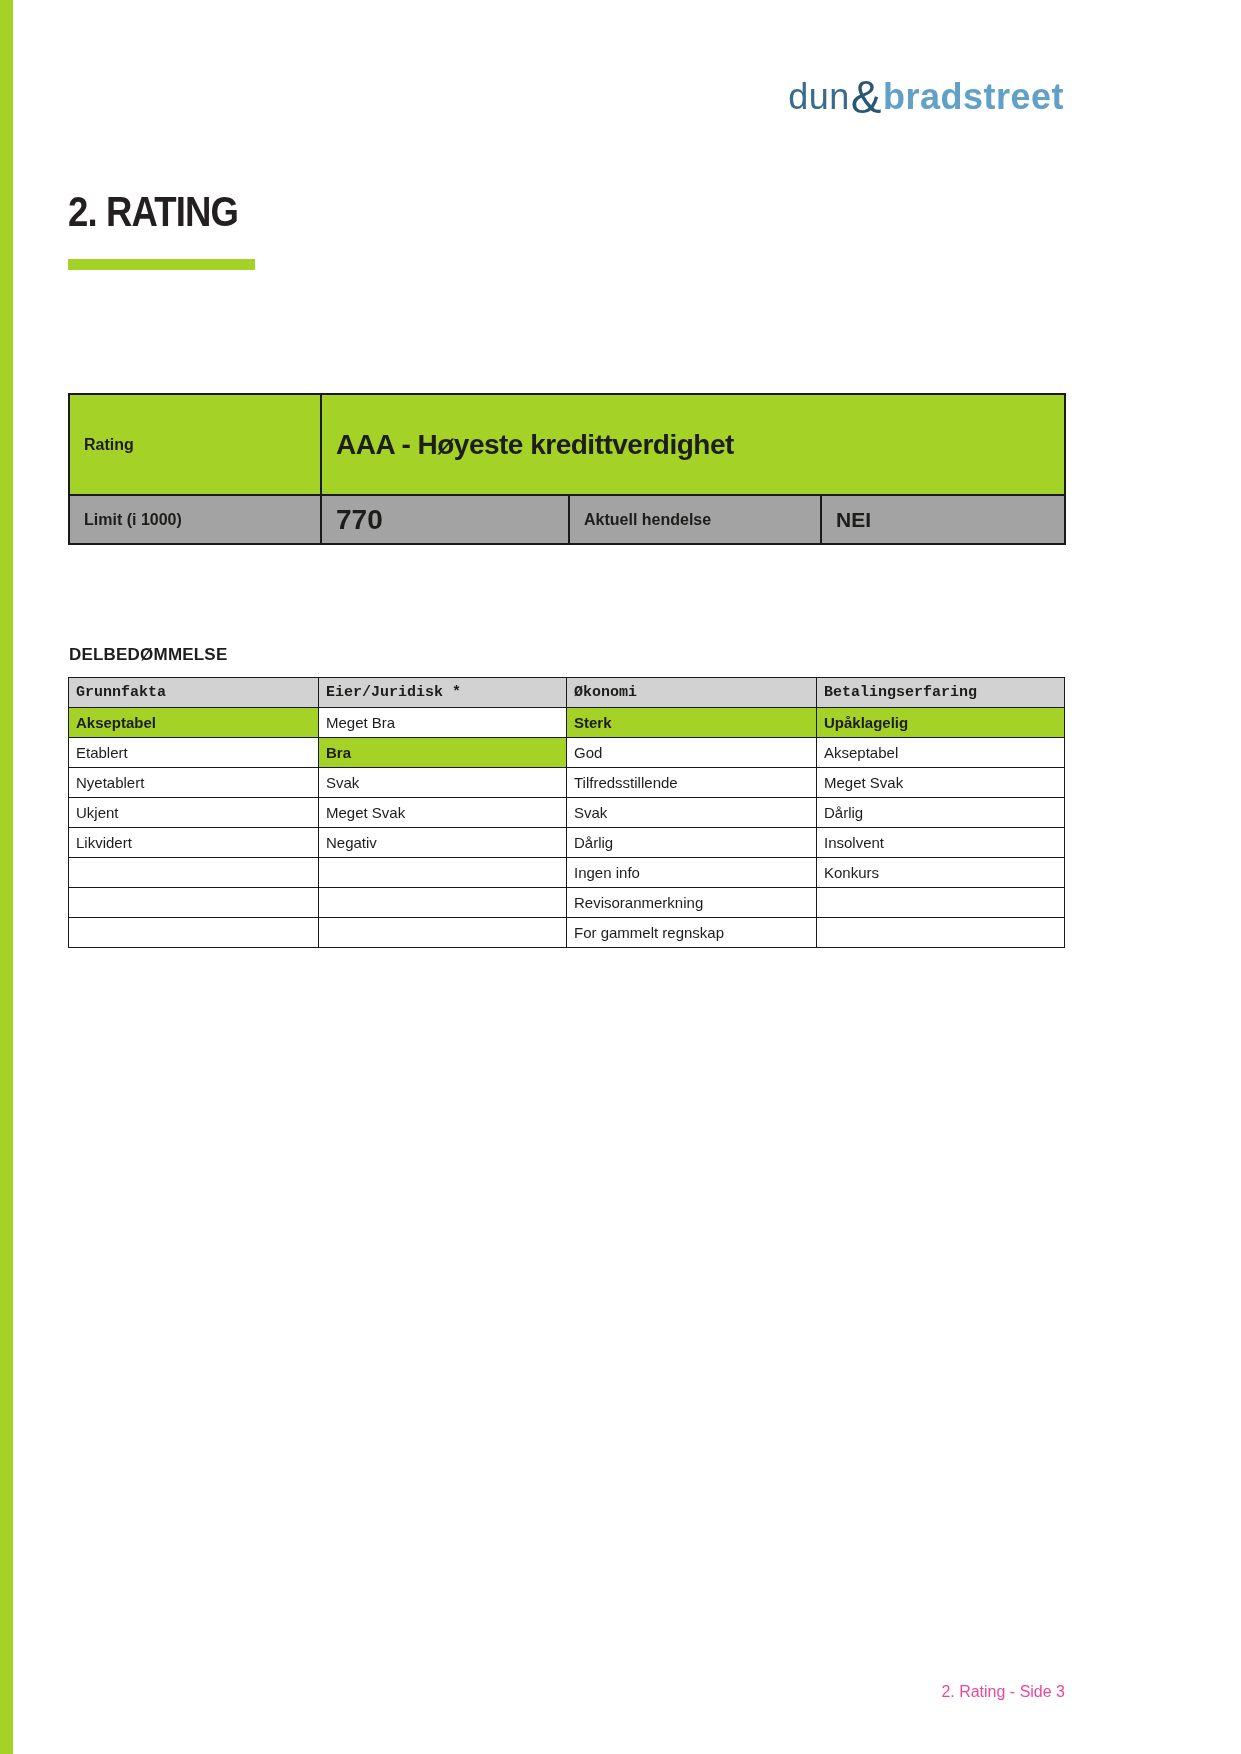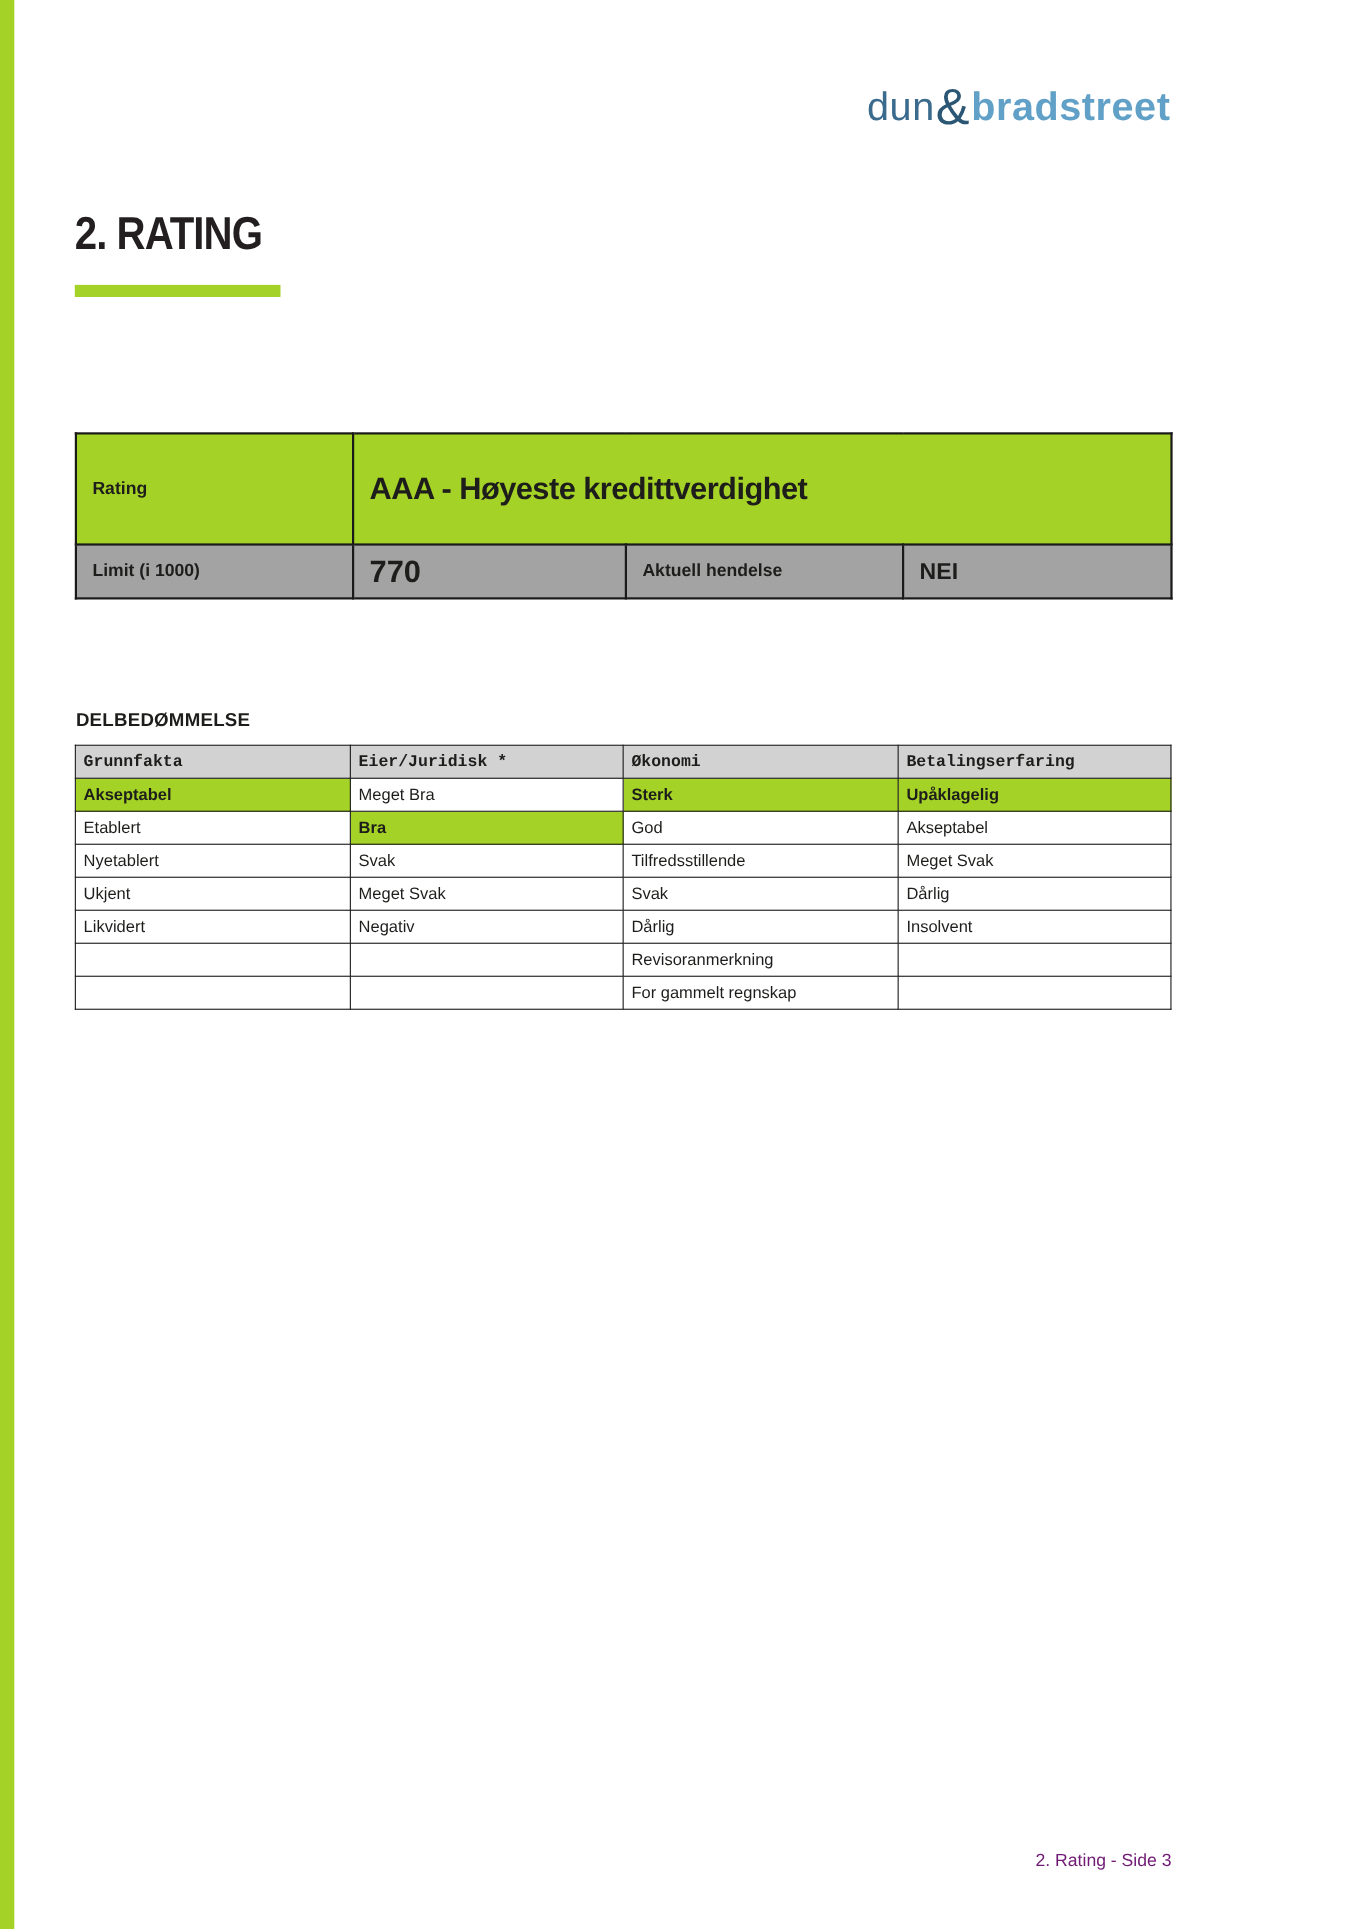--- a/index.html
+++ b/index.html
@@ -39,21 +39,21 @@
   .cell-limit-value{font-size:28px;font-weight:700;}
   .cell-nei{font-size:21px;font-weight:700;}
 
   .section-title{position:absolute;left:69px;top:645px;font-size:17px;font-weight:700;letter-spacing:.2px;}
 
   .assessment-table{position:absolute;left:68px;top:677px;width:996px;font-size:15px;}
   .assessment-table td,.assessment-table th{border:1px solid var(--border);padding-left:7px;text-align:left;height:30px;}
   .assessment-table th{background:var(--header-gray);font-weight:700;height:30px;font-family:Liberation Mono, monospace;}
   .assessment-table td.hl{background:var(--green);font-weight:700;}
 
-  .footer{position:absolute;top:1683px;right:176px;font-size:16px;color:#701a75;}
+  .footer{position:absolute;top:1683px;right:176px;font-size:16px;color:#ec4899;}
 </style>
 </head>
 <body>
 
 <div class="page">
 
   <div class="stripe"></div>
 
   <div class="logo">
     <span class="dun">dun</span><span class="amp">&amp;</span><span class="brad">bradstreet</span>
@@ -127,20 +127,26 @@
         </tr>
         <tr>
           <td>Likvidert</td>
           <td>Negativ</td>
           <td>Dårlig</td>
           <td>Insolvent</td>
         </tr>
         <tr>
           <td></td>
           <td></td>
+          <td>Ingen info</td>
+          <td>Konkurs</td>
+        </tr>
+        <tr>
+          <td></td>
+          <td></td>
           <td>Revisoranmerkning</td>
           <td></td>
         </tr>
         <tr>
           <td></td>
           <td></td>
           <td>For gammelt regnskap</td>
           <td></td>
         </tr>
       </tbody>

